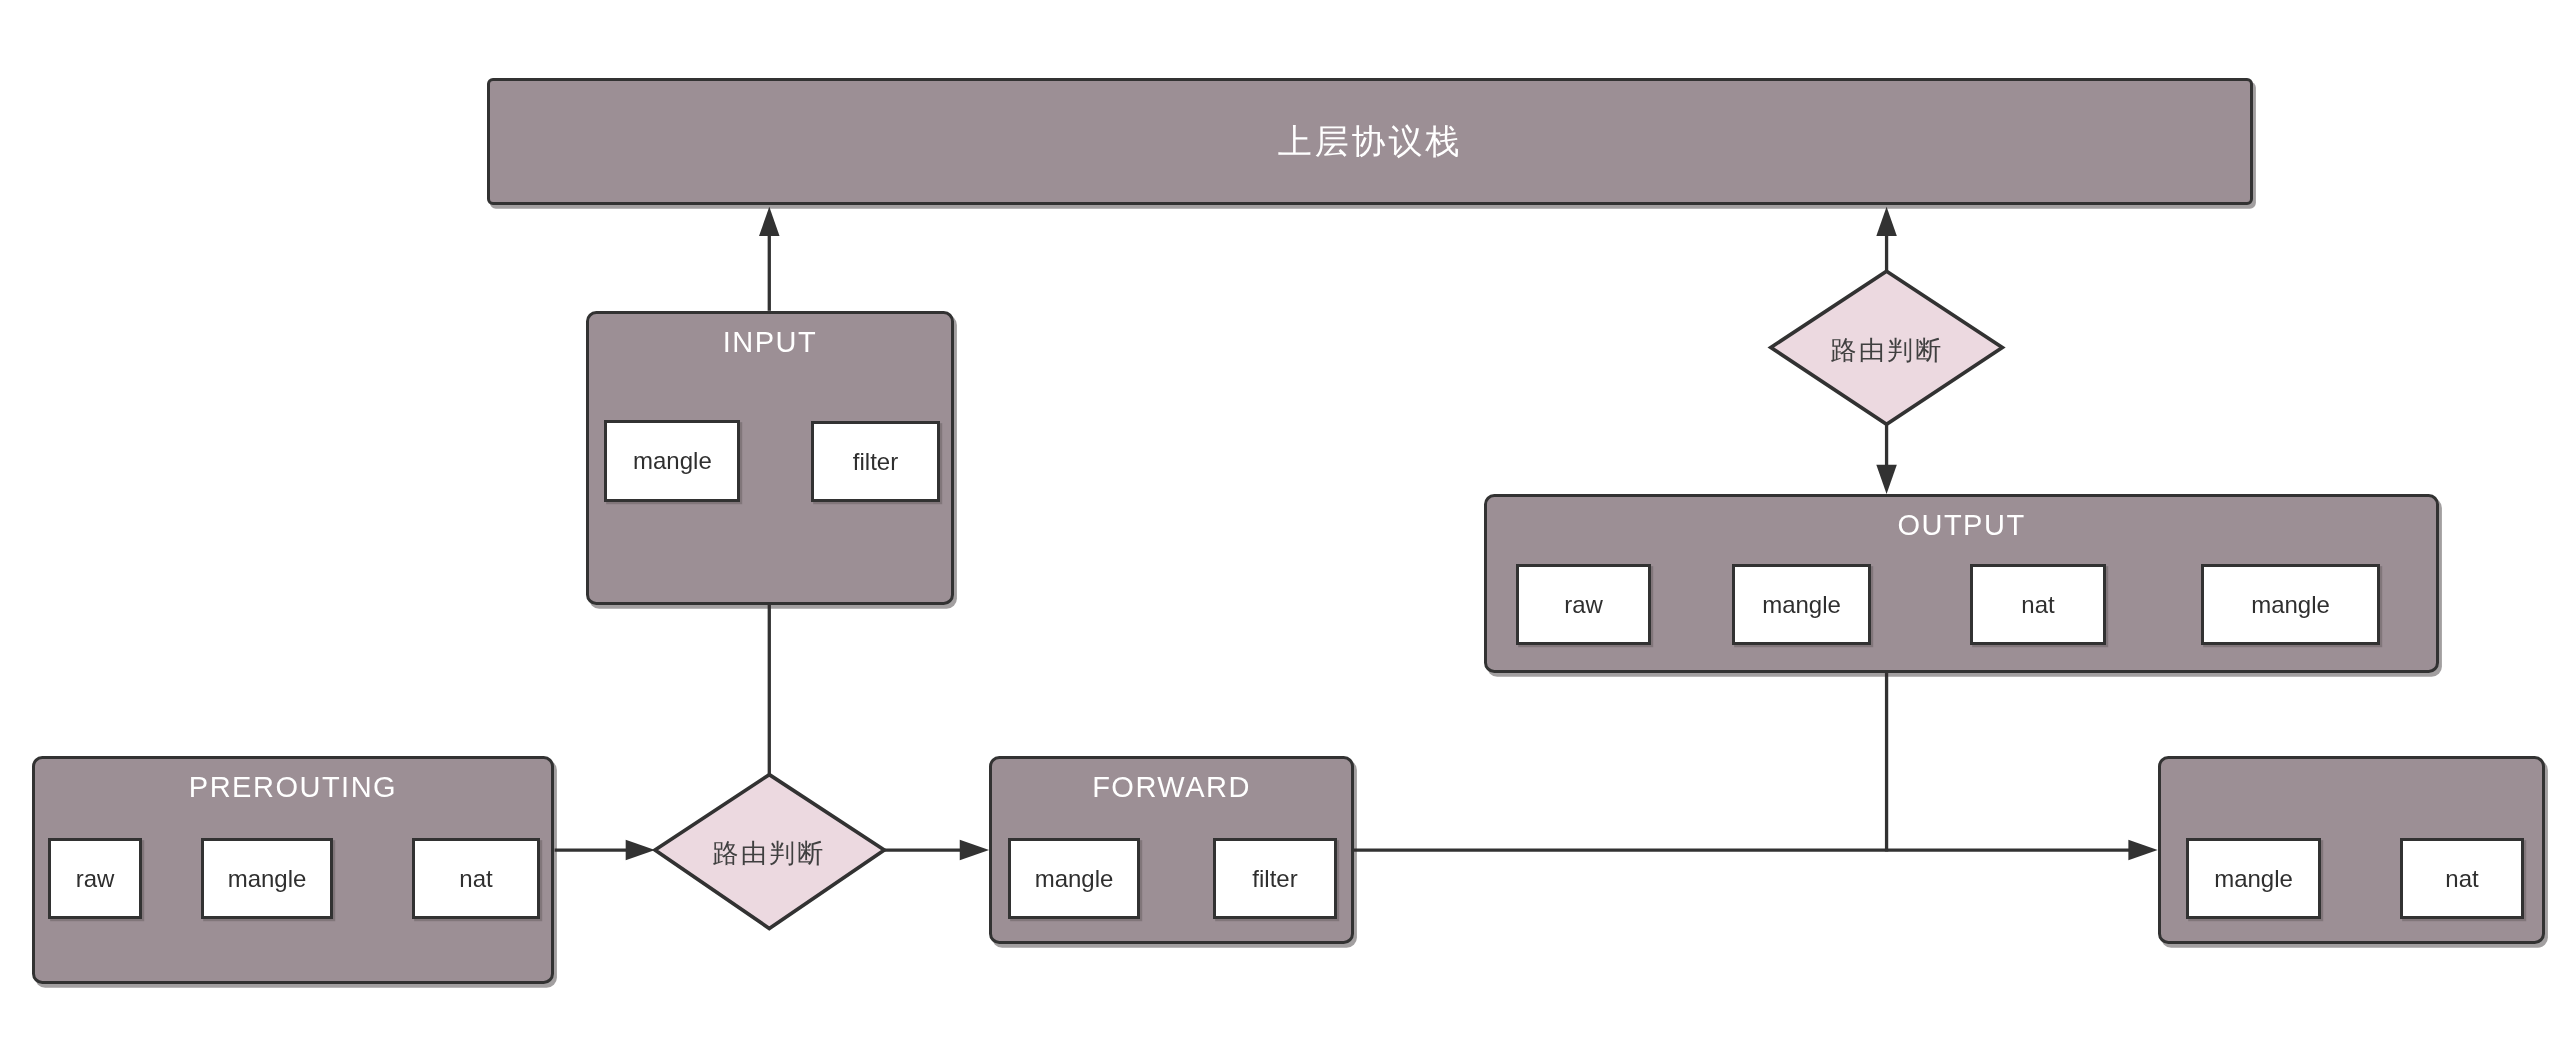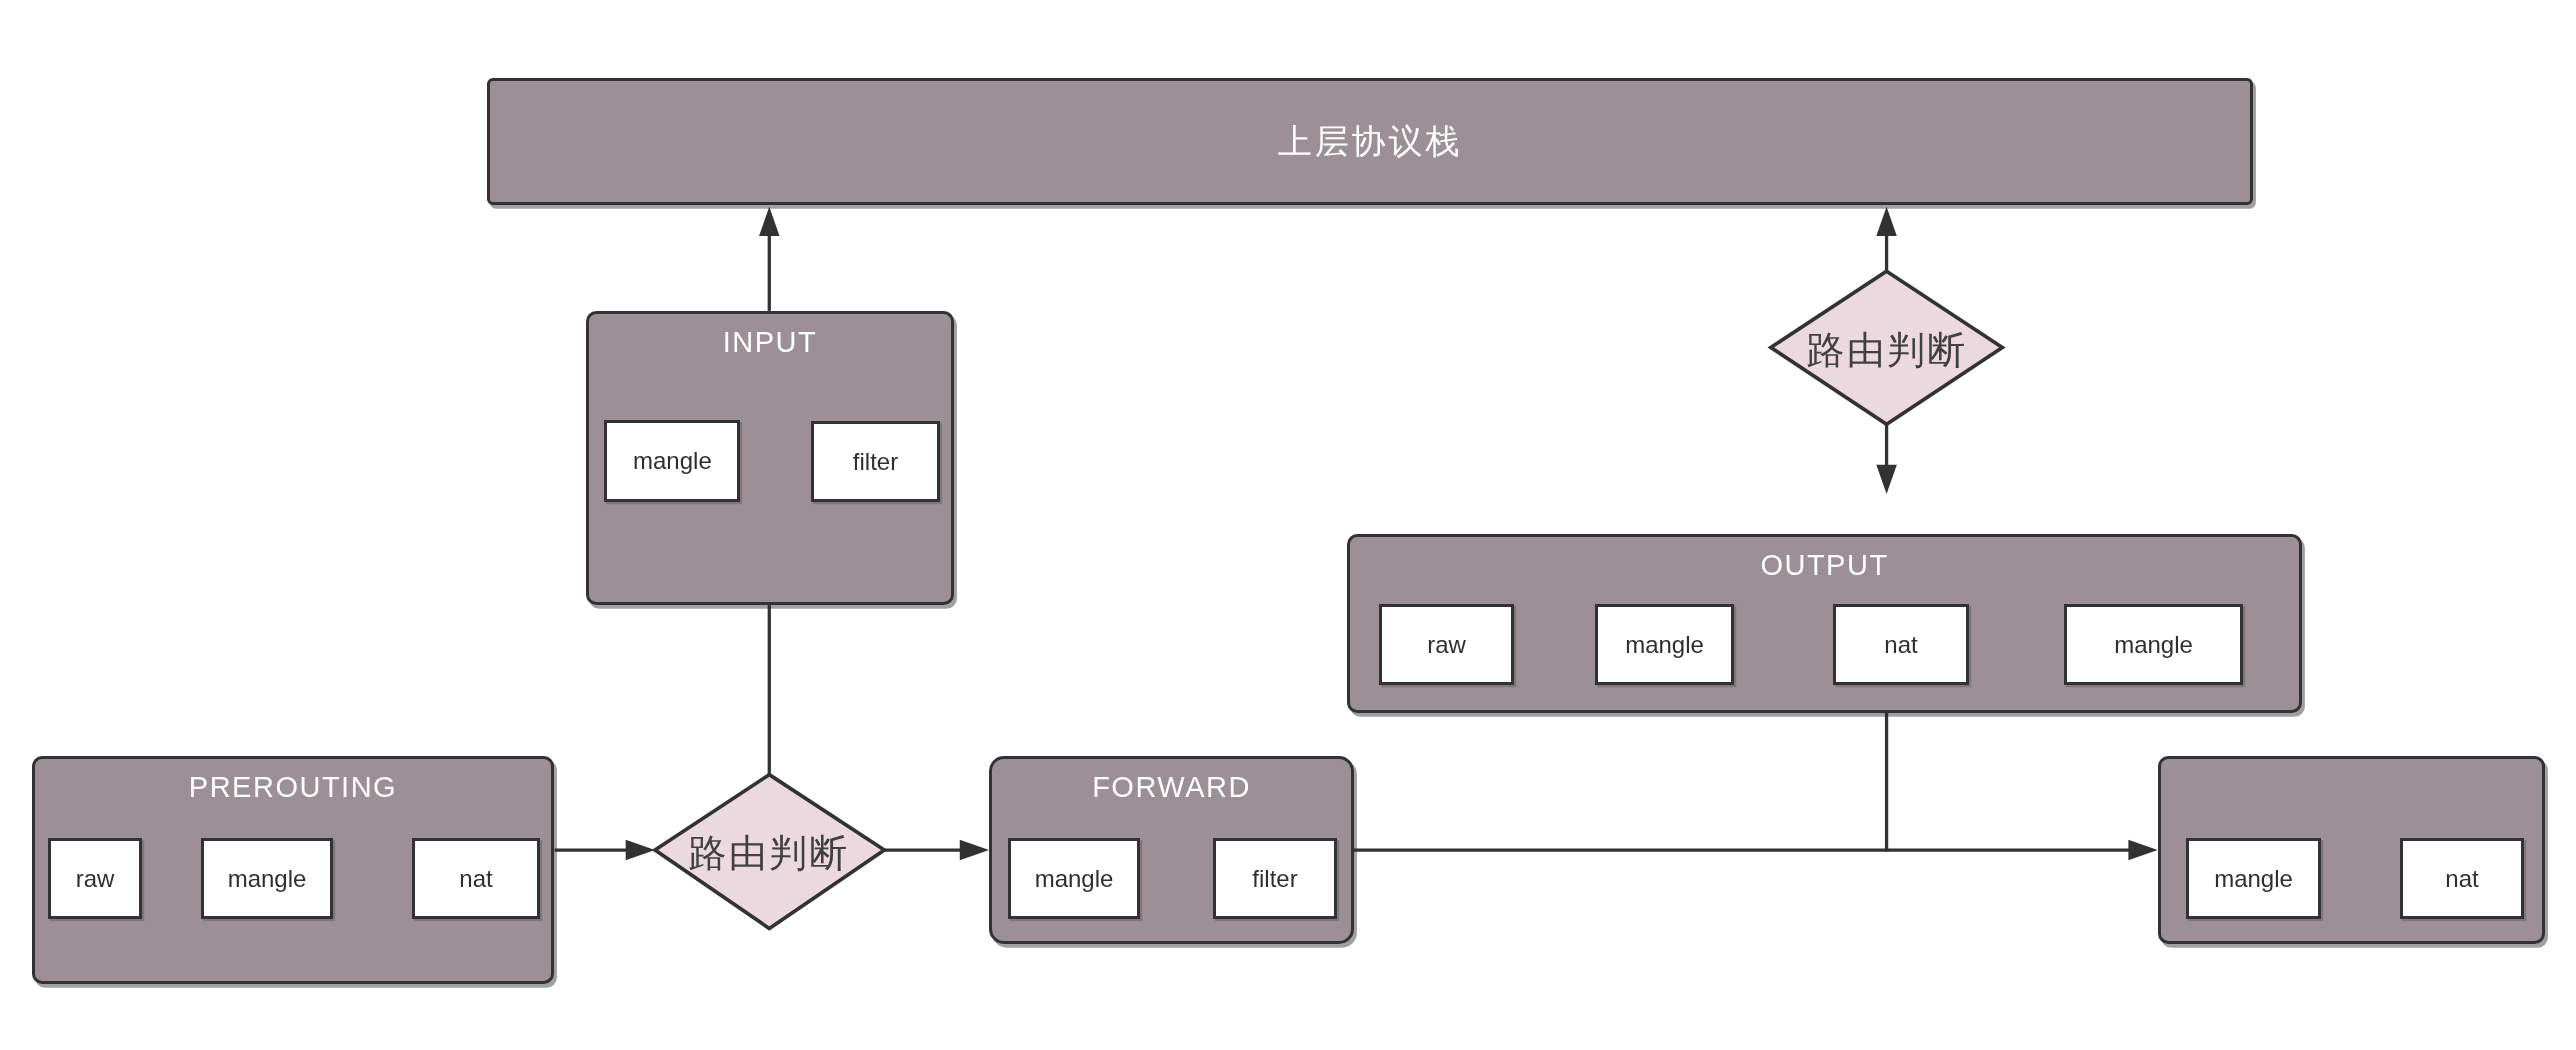--- a/index.html
+++ b/index.html
@@ -73,21 +73,21 @@
     display: flex;
     align-items: center;
     justify-content: center;
     font-size: 24px;
     color: var(--table-text, #2f2f2f);
     box-shadow: 2.2px 2.2px 0 rgba(48, 42, 45, 0.25);
   }
   .decision-label {
     position: absolute;
     transform: translate(-50%, -50%);
-    font-size: 38px;
+    font-size: 26px;
     letter-spacing: 2.2px;
     color: var(--decision-text, #404040);
     white-space: nowrap;
   }
 </style>
 </head>
 <body>
 
 <div id="canvas">
 
@@ -160,36 +160,36 @@
   <div class="chain topbar" style="left:487px; top:78px; width:1766px; height:127px;">
     <span>上层协议栈</span>
   </div>
 
   <div class="chain" style="left:586px; top:311px; width:368px; height:294px;">
     <div class="chain-title">INPUT</div>
     <div class="table" style="left:15.4px; top:106px; width:136px; height:82px;">mangle</div>
     <div class="table" style="left:222px; top:107px; width:129px; height:81px;">filter</div>
   </div>
 
-  <div class="chain" style="left:1347px; top:494px; width:955px; height:179px;margin-top:40px;">
+  <div class="chain" style="left:1484px; top:494px; width:955px; height:179px;">
     <div class="chain-title">OUTPUT</div>
     <div class="table" style="left:29px; top:67px; width:135px; height:81px;">raw</div>
     <div class="table" style="left:245px; top:67px; width:139px; height:81px;">mangle</div>
     <div class="table" style="left:483px; top:67px; width:136px; height:81px;">nat</div>
     <div class="table" style="left:714px; top:67px; width:179px; height:81px;">mangle</div>
   </div>
 
   <div class="chain" style="left:32px; top:756px; width:522px; height:228px;">
     <div class="chain-title">PREROUTING</div>
     <div class="table" style="left:13px; top:79px; width:94px; height:81px;">raw</div>
     <div class="table" style="left:166px; top:79px; width:132px; height:81px;">mangle</div>
     <div class="table" style="left:377px; top:79px; width:128px; height:81px;">nat</div>
   </div>
 
-  <div class="chain" style="left:989px; top:756px; width:365px; height:188px;border-radius:15px;">
+  <div class="chain" style="left:989px; top:756px; width:365px; height:188px;">
     <div class="chain-title">FORWARD</div>
     <div class="table" style="left:16px; top:79px; width:132px; height:81px;">mangle</div>
     <div class="table" style="left:221px; top:79px; width:124px; height:81px;">filter</div>
   </div>
 
   <div class="chain" style="left:2158px; top:756px; width:387px; height:188px;">
     <div class="table" style="left:25px; top:79px; width:135px; height:81px;">mangle</div>
     <div class="table" style="left:239px; top:79px; width:124px; height:81px;">nat</div>
   </div>
 

